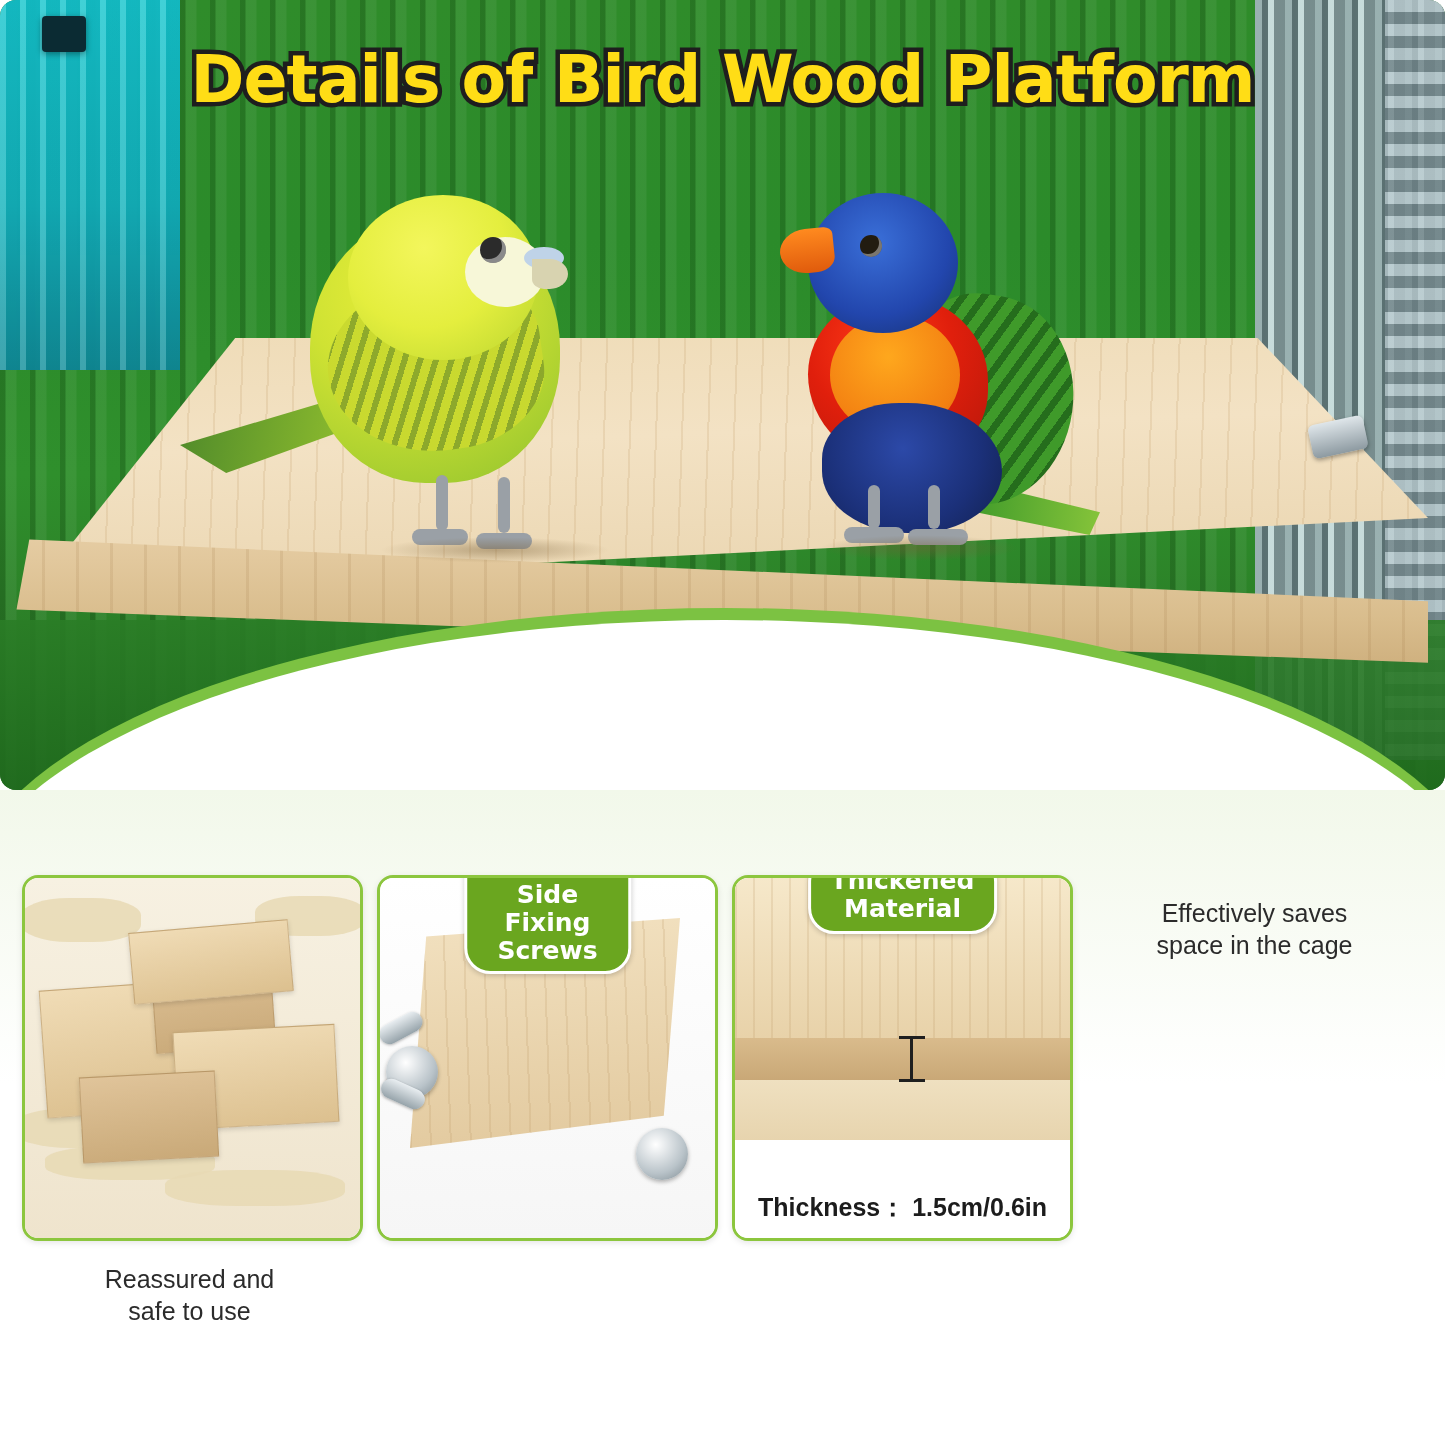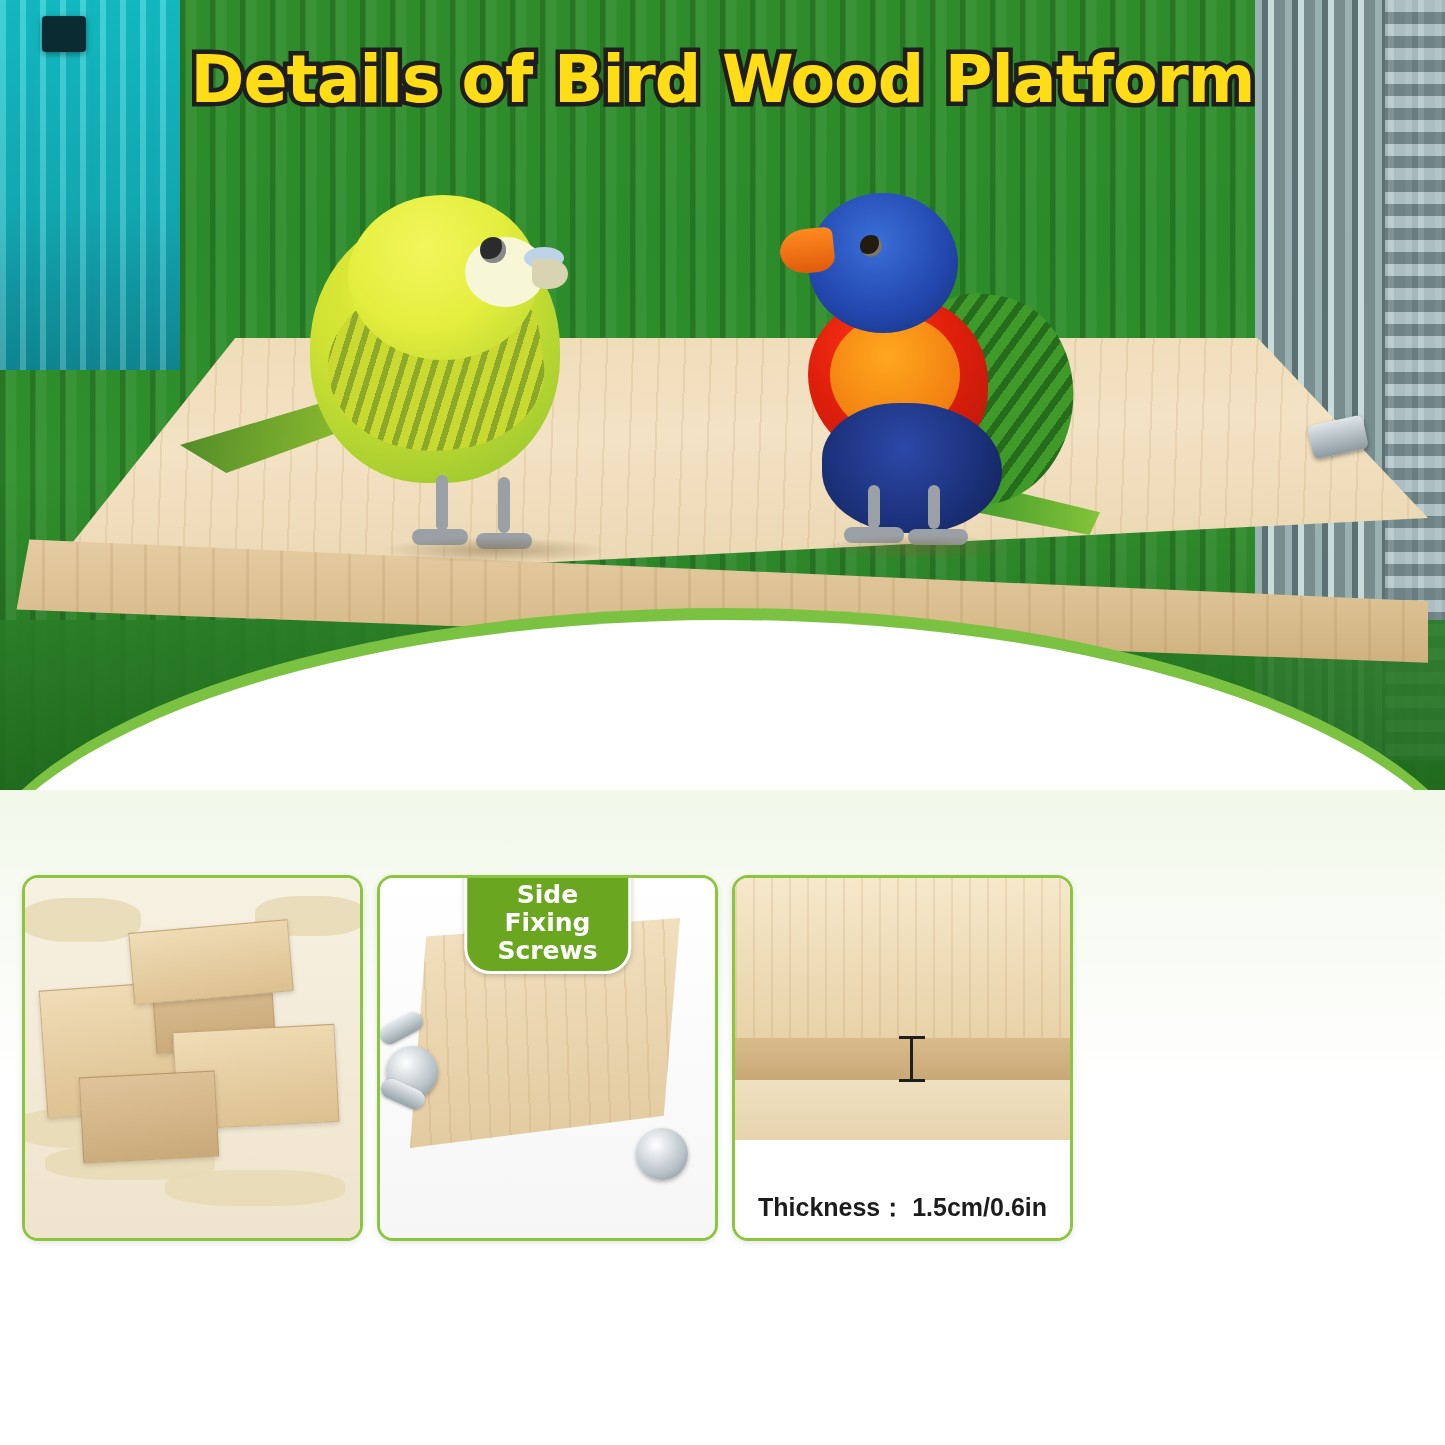--- a/index.html
+++ b/index.html
@@ -9,20 +9,21 @@
     background:#ffffff;
     overflow:hidden;
     position:relative;
   }
   .page{position:absolute;inset:0;}
 
   
   .hero{
     position:absolute;left:0;top:0;width:1445px;height:790px;
     overflow:hidden;
+    border-radius:16px;
   }
   .hero-bg{
     position:absolute;inset:0;
     background:
       
       repeating-linear-gradient(90deg,
         rgba(0,0,0,0.16) 0px, rgba(0,0,0,0.16) 5px,
         rgba(255,255,255,0.06) 6px, rgba(255,255,255,0.06) 16px,
         rgba(0,0,0,0.0) 17px, rgba(0,0,0,0.0) 30px),
       linear-gradient(180deg,#2f8c2a 0%,#2b8b2a 30%,#2f8f2c 60%,#276f22 100%);
@@ -314,20 +315,22 @@
             <div class="shav" style="left:140px;top:292px;width:180px;height:36px;"></div>
             <div class="shav" style="left:230px;top:18px;width:110px;height:40px;"></div>
             <div class="shav" style="left:-4px;top:20px;width:120px;height:44px;"></div>
             <div class="blk" style="left:18px;top:108px;width:130px;height:126px;transform:rotate(-4deg);"></div>
             <div class="blk side" style="left:128px;top:74px;width:118px;height:96px;transform:rotate(-4deg);"></div>
             <div class="blk" style="left:106px;top:48px;width:158px;height:70px;transform:rotate(-5deg);"></div>
             <div class="blk" style="left:150px;top:150px;width:160px;height:96px;transform:rotate(-3deg);"></div>
             <div class="blk side" style="left:56px;top:196px;width:134px;height:84px;transform:rotate(-3deg);"></div>
           </div>
         </div>
+        <div class="card-caption">Reassured and
+safe to use</div>
       </div>
 
       <div class="card">
         <div class="card-frame">
           <div class="card-img c2bg">
             <div class="board2"></div>
             <div class="screw" style="left:6px;top:168px;"></div>
             <div class="screw-wing" style="left:-2px;top:140px;transform:rotate(-28deg);"></div>
             <div class="screw-wing" style="left:0px;top:206px;transform:rotate(24deg);"></div>
             <div class="screw" style="left:256px;top:250px;"></div>
@@ -341,21 +344,24 @@
         <div class="card-frame">
           <div class="card-img c3bg">
             <div class="board3top"></div>
             <div class="board3edge"></div>
             <div class="board3bot"></div>
             <div class="thick-marker"></div>
             <div class="thick-cap" style="top:158px;"></div>
             <div class="thick-cap" style="top:201px;"></div>
             <div class="thick-label">Thickness：  1.5cm/0.6in</div>
           </div>
+          <div class="badge">Thickened Material</div>
         </div>
       </div>
 
       <div class="card">
+        <div class="card-caption">Effectively saves
+space in the cage</div>
       </div>
 
     </div>
   </div>
 </div>
 
 </body></html>

